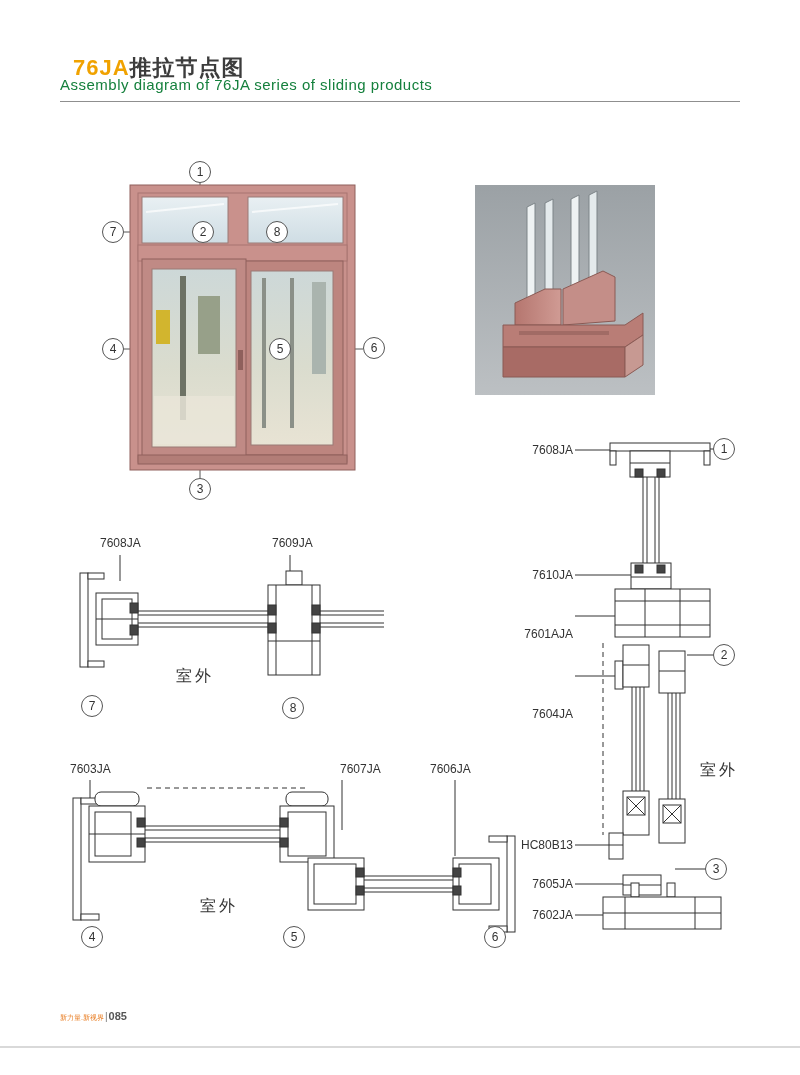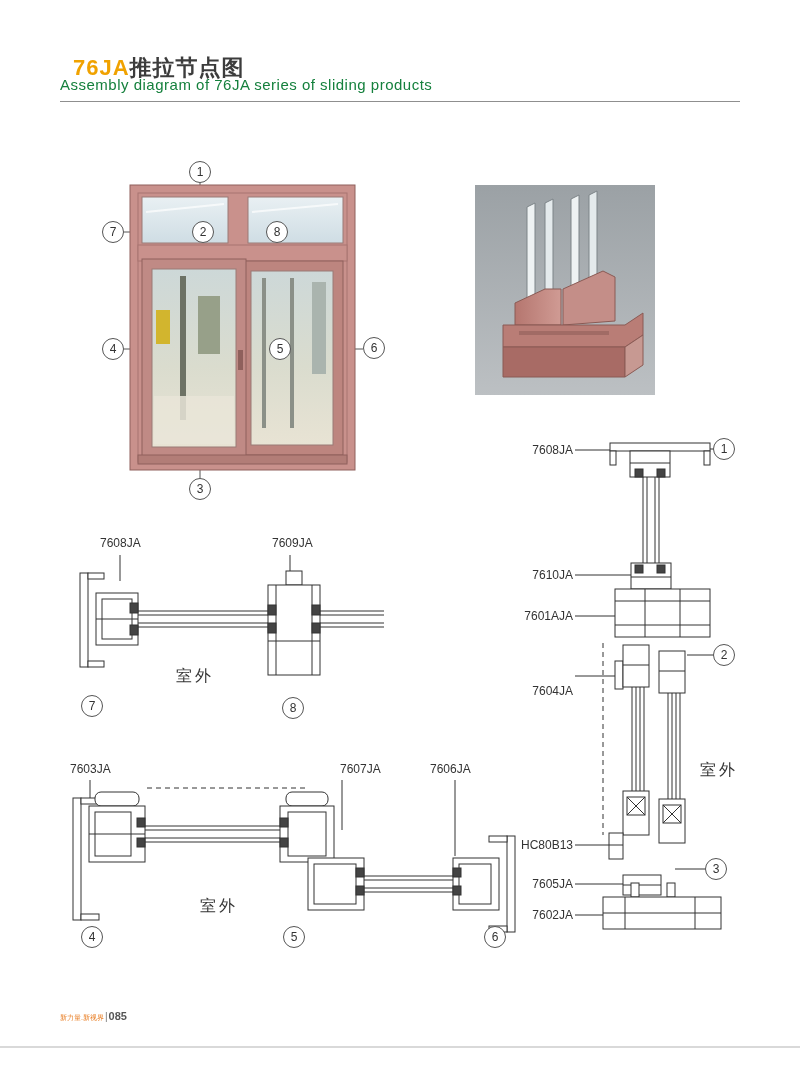--- a/index.html
+++ b/index.html
@@ -195,22 +195,22 @@
       <rect x="434" y="146" width="18" height="6" fill="#fff"></rect>
     </g>
   </svg>
   <div class="cn-label" style="left:200px;top:896px">室外</div>
   <div class="callout" style="left:81px;top:926px">4</div>
   <div class="callout" style="left:283px;top:926px">5</div>
   <div class="callout" style="left:484px;top:926px">6</div>
 
   <div class="plabel-r" style="top:443px">7608JA</div>
   <div class="plabel-r" style="top:568px">7610JA</div>
-  <div class="plabel-r" style="top:609px">7601AJA</div>
-  <div class="plabel-r" style="top:684px">7604JA</div>
+  <div class="plabel-r" style="top:627px">7601AJA</div>
+  <div class="plabel-r" style="top:707px">7604JA</div>
   <div class="plabel-r" style="top:838px">HC80B13</div>
   <div class="plabel-r" style="top:877px">7605JA</div>
   <div class="plabel-r" style="top:908px">7602JA</div>
   <svg class="abs" style="left:575px;top:435px" width="150" height="510" viewBox="0 0 150 510">
     <g stroke="#333" stroke-width="1" fill="none">
       <line x1="0" y1="15" x2="35" y2="15"></line>
       <line x1="0" y1="140" x2="56" y2="140"></line>
       <line x1="0" y1="181" x2="40" y2="181"></line>
       <line x1="0" y1="241" x2="40" y2="241"></line>
       <line x1="0" y1="410" x2="34" y2="410"></line>

